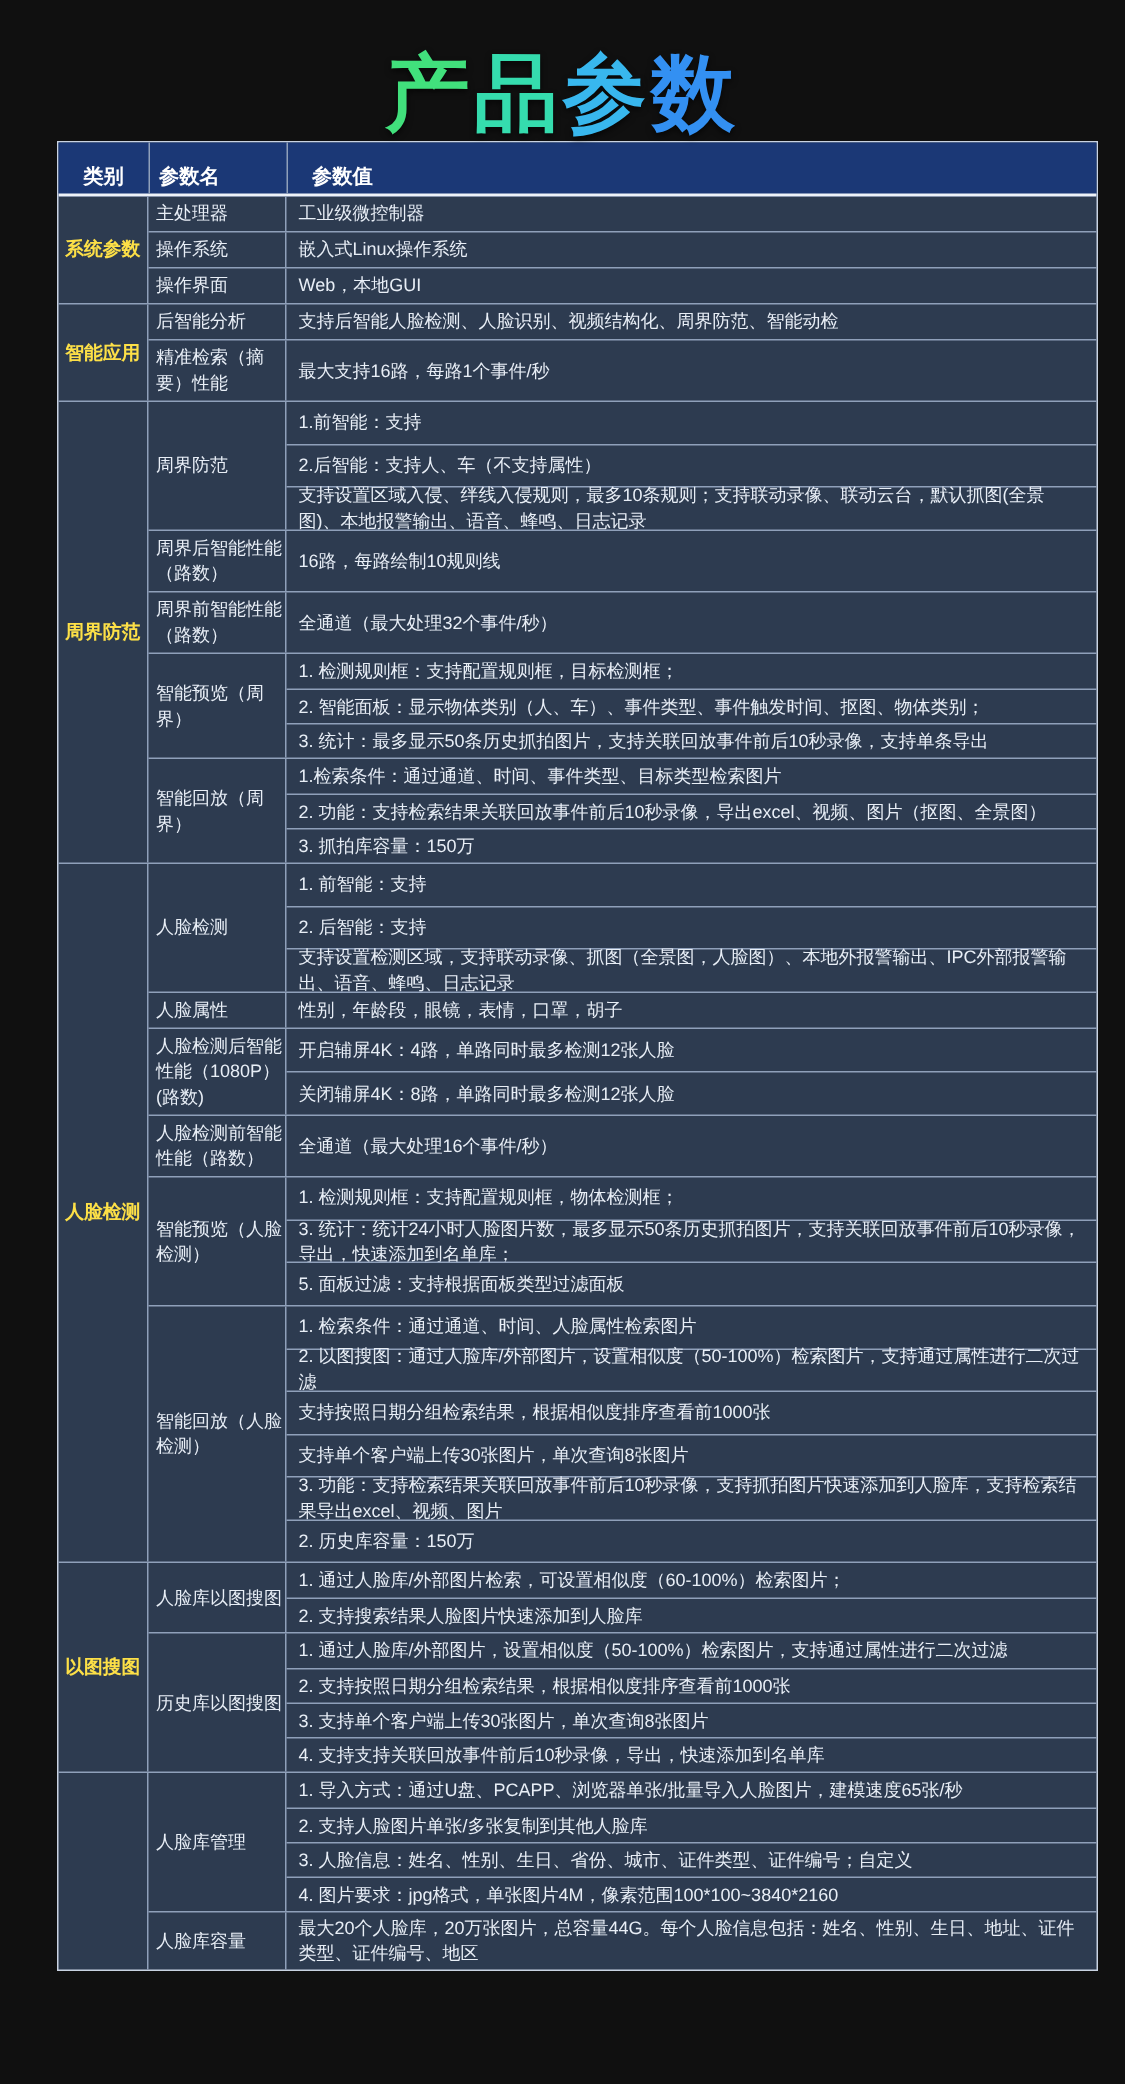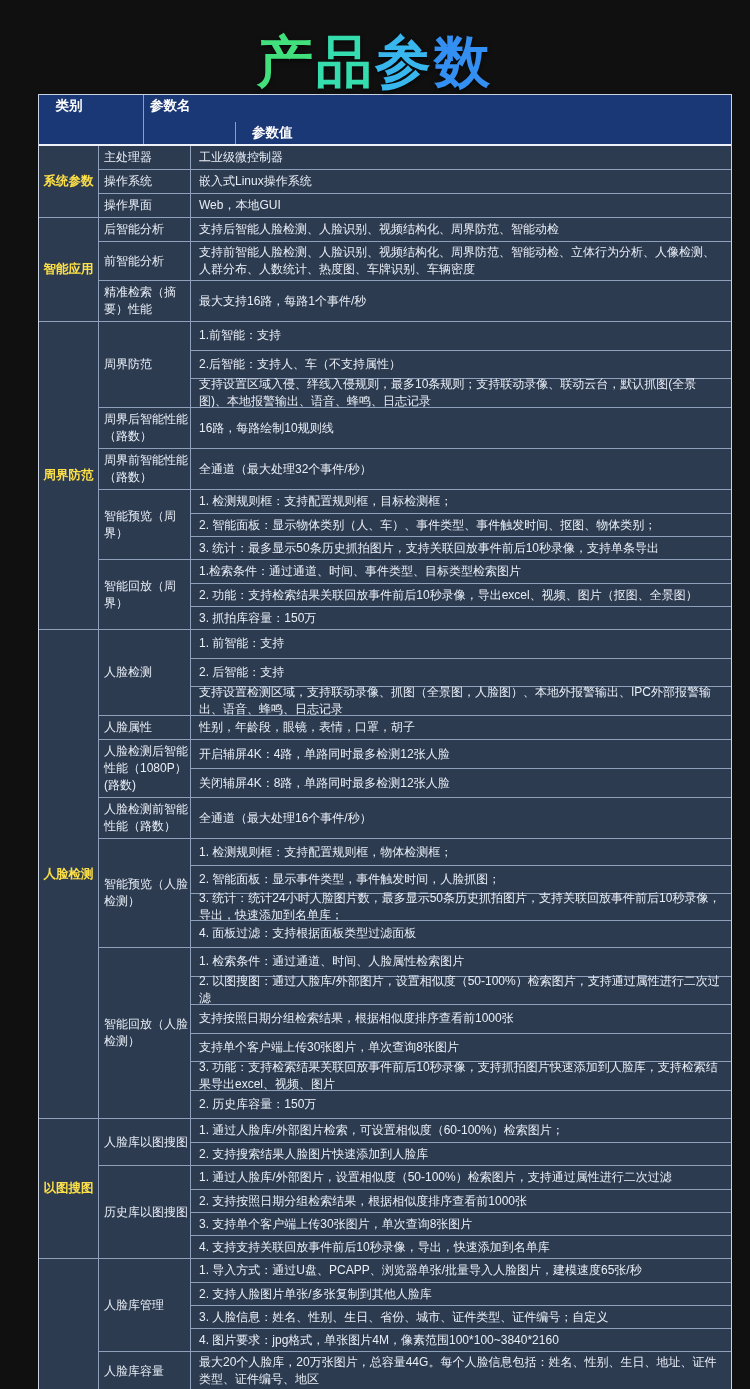--- a/index.html
+++ b/index.html
@@ -44,24 +44,24 @@
   }
   .thead{
     display:flex;
     background:var(--head-bg);
     border-bottom:2px solid #eef2f8;
     font-weight:bold;
     font-size:13.5px;
     color:#ffffff;
     align-items:stretch;
   }
-  .th{padding-top:2px;padding-bottom:3px;}
+  .th{padding-top:14px;padding-bottom:3px;}
   .th-cat{width:60px;flex:0 0 60px;text-align:center;}
-  .th-name{width:92px;flex:0 0 92px;padding-left:6px;border-left:1px solid var(--line);margin-left:44px;}
-  .th-val{flex:1;padding-left:16px;border-left:1px solid var(--line);margin-top:27px;}
+  .th-name{width:92px;flex:0 0 92px;padding-left:6px;border-left:1px solid var(--line);}
+  .th-val{flex:1;padding-left:16px;border-left:1px solid var(--line);}
   .group{display:flex;}
   .group + .group{border-top:1px solid var(--line);}
   .cat-cell{
     width:60px;flex:0 0 60px;
     display:flex;align-items:center;justify-content:center;
     text-align:center;
     font-weight:bold;font-size:12.5px;color:#fde047;
     border-right:1px solid var(--line);
     padding:2px;
   }
@@ -124,26 +124,20 @@
         <div class="group">
           <div class="cat-cell">智能应用</div>
           <div class="params">
             <div class="param-row">
               <div class="param-name">后智能分析</div>
               <div class="values">
                 <div class="value-cell">支持后智能人脸检测、人脸识别、视频结构化、周界防范、智能动检</div>
               </div>
             </div>
             <div class="param-row">
-              <div class="param-name">前智能分析</div>
-              <div class="values">
-                <div class="value-cell">支持前智能人脸检测、人脸识别、视频结构化、周界防范、智能动检、立体行为分析、人像检测、人群分布、人数统计、热度图、车牌识别、车辆密度</div>
-              </div>
-            </div>
-            <div class="param-row">
               <div class="param-name">精准检索（摘要）性能</div>
               <div class="values">
                 <div class="value-cell">最大支持16路，每路1个事件/秒</div>
               </div>
             </div>
           </div>
         </div>
         <div class="group">
           <div class="cat-cell">周界防范</div>
           <div class="params">
@@ -212,23 +206,22 @@
             <div class="param-row">
               <div class="param-name">人脸检测前智能性能（路数）</div>
               <div class="values">
                 <div class="value-cell">全通道（最大处理16个事件/秒）</div>
               </div>
             </div>
             <div class="param-row">
               <div class="param-name">智能预览（人脸检测）</div>
               <div class="values">
                 <div class="value-cell">1. 检测规则框：支持配置规则框，物体检测框；</div>
-                <div class="value-cell">2. 智能面板：显示事件类型，事件触发时间，人脸抓图；</div>
                 <div class="value-cell">3. 统计：统计24小时人脸图片数，最多显示50条历史抓拍图片，支持关联回放事件前后10秒录像，导出，快速添加到名单库；</div>
-                <div class="value-cell">4. 面板过滤：支持根据面板类型过滤面板</div>
+                <div class="value-cell">5. 面板过滤：支持根据面板类型过滤面板</div>
               </div>
             </div>
             <div class="param-row">
               <div class="param-name">智能回放（人脸检测）</div>
               <div class="values">
                 <div class="value-cell">1. 检索条件：通过通道、时间、人脸属性检索图片</div>
                 <div class="value-cell">2. 以图搜图：通过人脸库/外部图片，设置相似度（50-100%）检索图片，支持通过属性进行二次过滤</div>
                 <div class="value-cell">支持按照日期分组检索结果，根据相似度排序查看前1000张</div>
                 <div class="value-cell">支持单个客户端上传30张图片，单次查询8张图片</div>
                 <div class="value-cell">3. 功能：支持检索结果关联回放事件前后10秒录像，支持抓拍图片快速添加到人脸库，支持检索结果导出excel、视频、图片</div>

